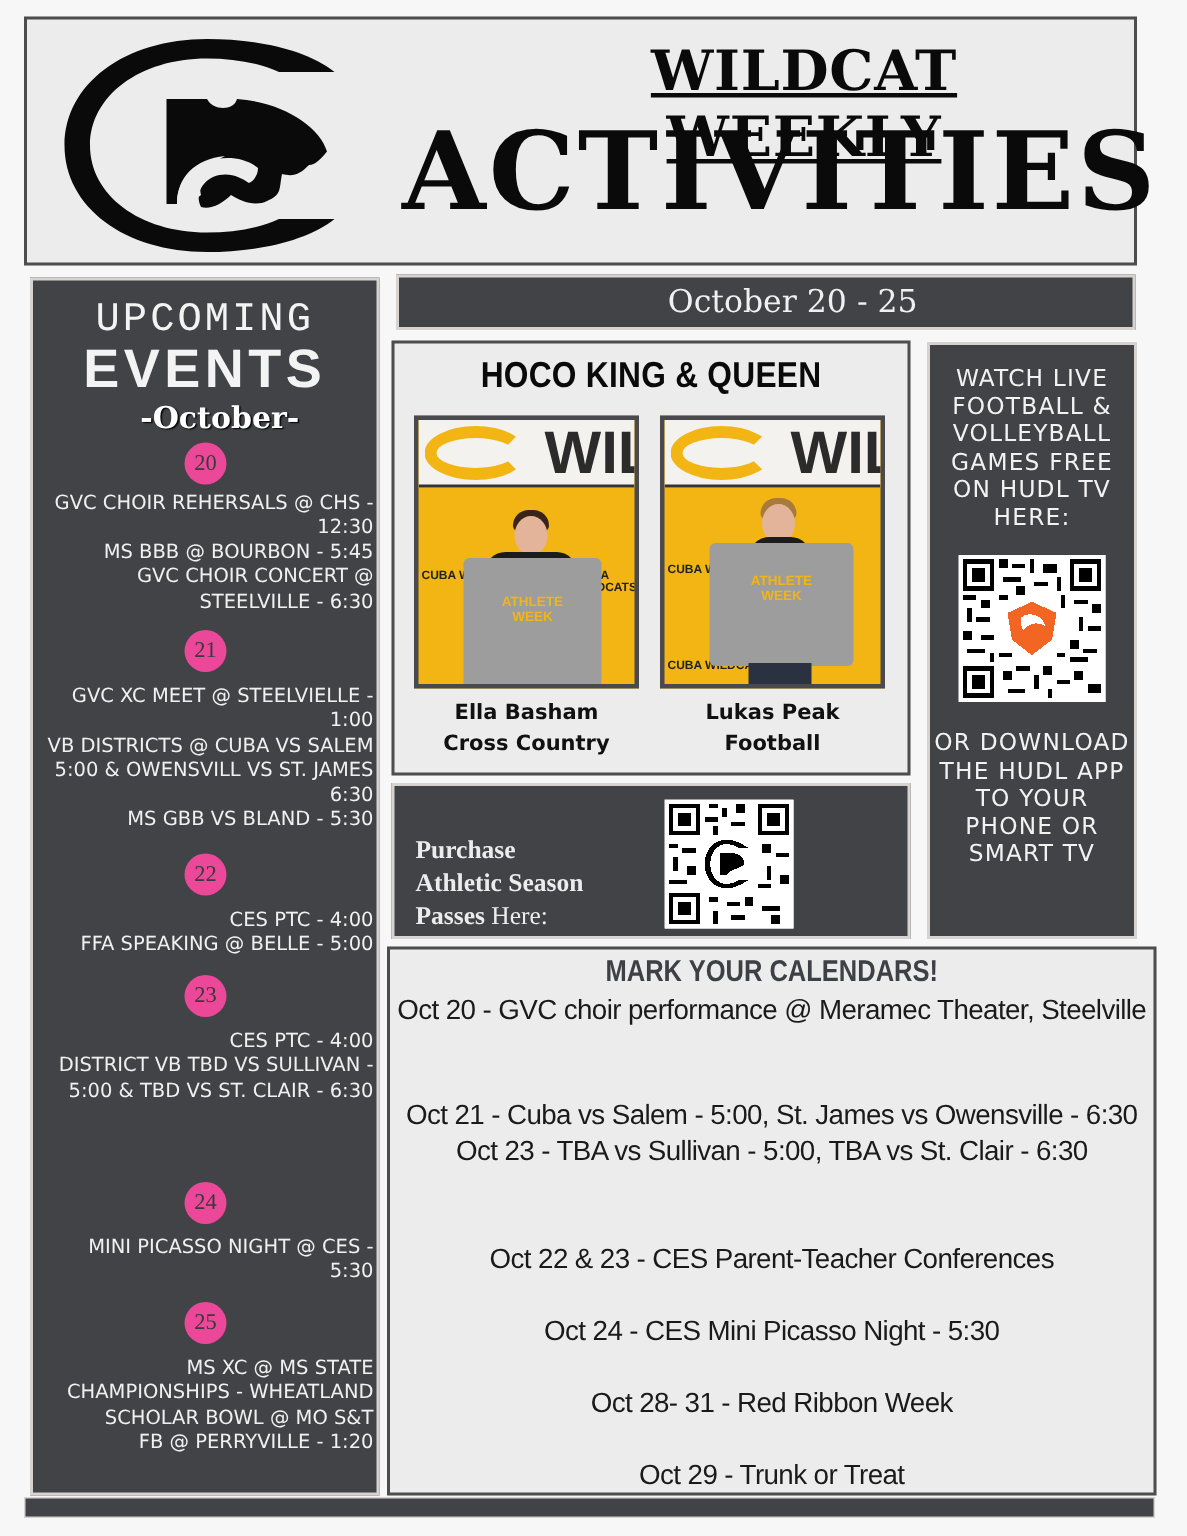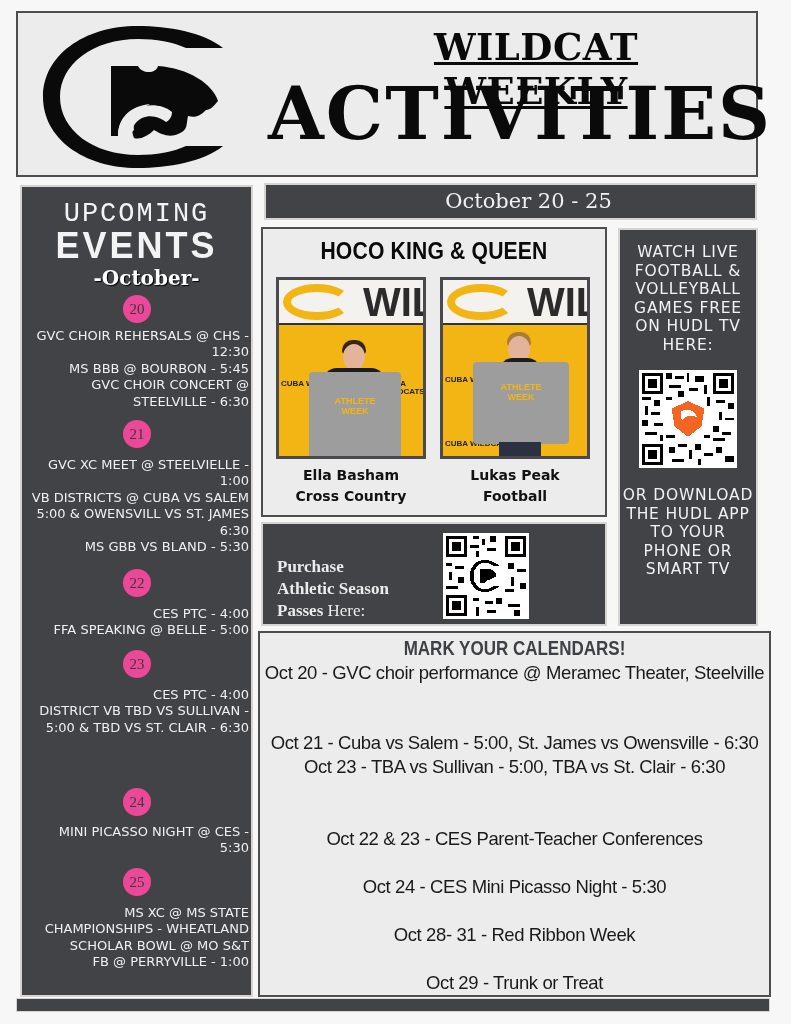--- a/index.html
+++ b/index.html
@@ -108,21 +108,21 @@
 
   <div class="day-badge" style="top:601px">24</div>
   <div class="day-events" style="top:637px">
     <div>MINI PICASSO NIGHT @ CES - 5:30</div>
   </div>
 
   <div class="day-badge" style="top:681px">25</div>
   <div class="day-events" style="top:718px">
     <div>MS XC @ MS STATE CHAMPIONSHIPS - WHEATLAND</div>
     <div>SCHOLAR BOWL @ MO S&amp;T</div>
-    <div>FB @ PERRYVILLE - 1:00</div>
+    <div>FB @ PERRYVILLE - 1:20</div>
   </div>
 </div>
 
 <div id="datebar" class="abs">October 20 - 25</div>
 
 <div id="hoco" class="abs">
   <div id="hoco-title" class="abs">HOCO KING &amp; QUEEN</div>
 
   <div class="photo" style="left:13px">
     <div class="banner">

